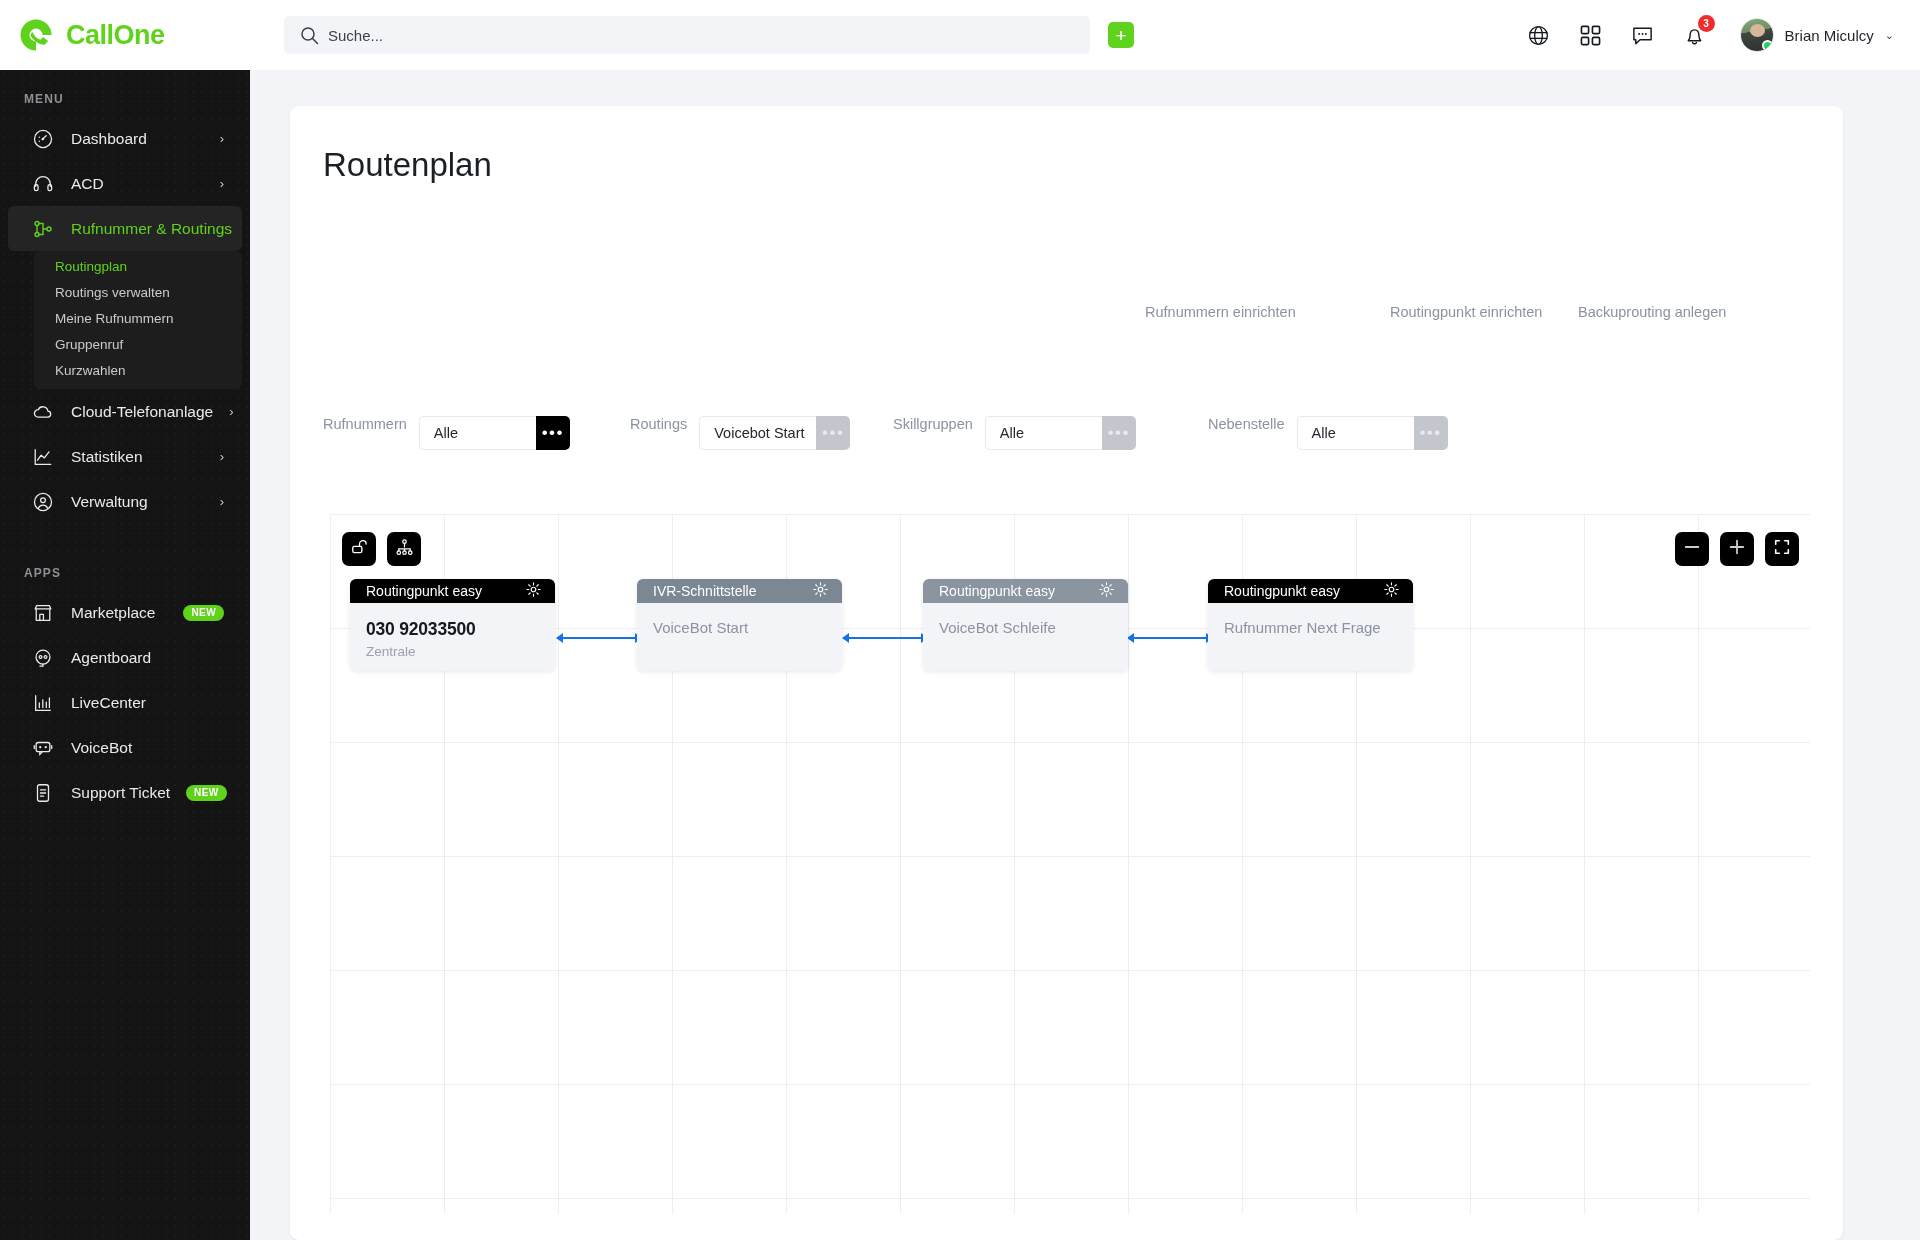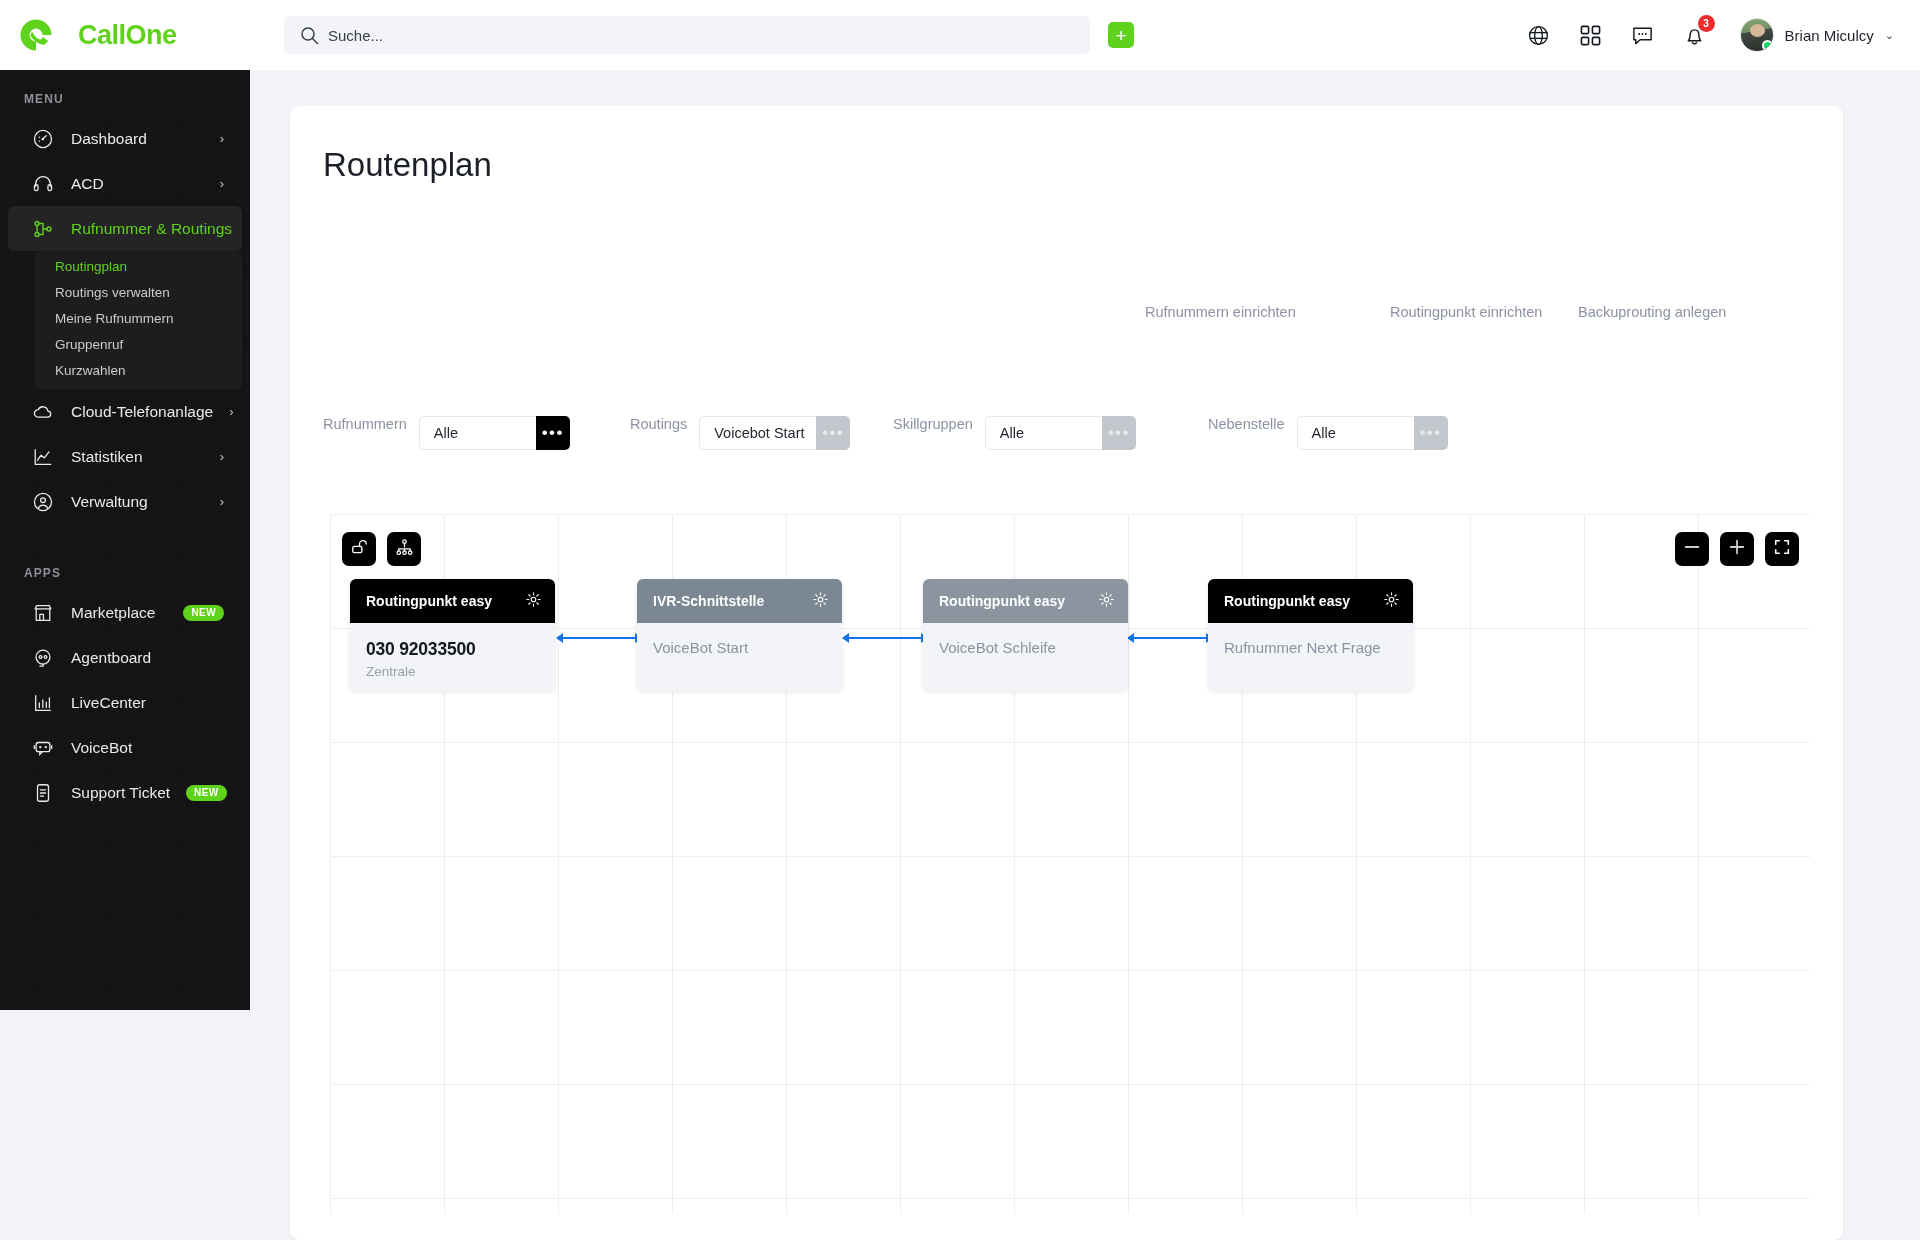--- a/index.html
+++ b/index.html
@@ -7,21 +7,21 @@
     width: 1920px; height: 1240px;
     font-family: "Liberation Sans", sans-serif;
     background: #f3f4f7;
     overflow: hidden;
   }
   
   .topbar {
     position: absolute; top: 0; left: 0; width: 1920px; height: 70px;
     background: #ffffff; display: flex; align-items: center; z-index: 30;
   }
-  .brand { width: 250px; display: flex; align-items: center; gap: 24px; padding-left: 18px; }
+  .brand { width: 250px; display: flex; align-items: center; gap: 12px; padding-left: 18px; }
   .brand-mark { width: 36px; height: 36px; position: relative; }
   .brand-name { font-size: 27px; font-weight: 700; color: #5fd31c; letter-spacing: -0.5px; }
   .search-wrap { margin-left: 34px; position: relative; }
   .search-box {
     width: 806px; height: 38px; background: #f2f4f8; border: none; border-radius: 5px;
     padding: 0 16px 0 44px; font-size: 15px; color: #2b2f36;
     font-family: "Liberation Sans", sans-serif;
   }
   .search-box::placeholder { color: #3b3f47; }
   .search-icon-pos { position: absolute; left: 16px; top: 10px; }
@@ -49,21 +49,21 @@
   }
   .avatar-dot {
     position: absolute; right: 0; bottom: 0; width: 11px; height: 11px; border-radius: 50%;
     background: #18d761; border: 2px solid #fff;
   }
   .user-name { font-size: 15px; color: #1f2329; }
   .caret { font-size: 11px; color: #3b3f47; }
 
   
   .sidebar {
-    position: absolute; top: 70px; left: 0; width: 250px; height: 940px;
+    position: absolute; top: 70px; left: 0; width: 250px; height: 1170px;
     background: #141414; color: #e8e9ea; overflow: hidden;
     background-image: radial-gradient(rgba(255,255,255,0.045) 1px, transparent 1px);
     background-size: 9px 9px;
   }
   .sec-label {
     font-size: 12px; letter-spacing: 1.1px; color: #8d9096; font-weight: 600;
     padding: 22px 0 10px 24px;
   }
   .nav-item {
     display: flex; align-items: center; height: 45px; padding: 0 18px 0 22px;
@@ -126,22 +126,22 @@
   }
   .tool-btn {
     position: absolute; width: 34px; height: 34px; background: #000000; border-radius: 7px;
     display: flex; align-items: center; justify-content: center; cursor: pointer;
   }
   .node {
     position: absolute; width: 205px; border-radius: 6px; overflow: hidden;
     box-shadow: 0 1px 4px rgba(20,24,35,0.10);
   }
   .node-head {
-    height: 44px; display: flex; align-items: center; justify-content: space-between;
-    padding: 0 13px 0 16px; color: #ffffff; font-size: 14px; font-weight: 700;
+    height: 24px; display: flex; align-items: center; justify-content: space-between;
+    padding: 0 13px 0 16px; color: #ffffff; font-size: 14px; font-weight: 400;
   }
   .node-head.black { background: #000000; }
   .node-head.grey { background: #7b8894; justify-content: space-between; }
   .node-head.grey-light { background: #8a959f; }
   .node-body { background: #f2f4f8; height: 68px; padding: 16px 16px 0; }
   .node-title { font-size: 17.5px; font-weight: 700; color: #15181d; letter-spacing: -0.2px; }
   .node-sub { font-size: 13.5px; color: #9aa1ad; margin-top: 4px; }
   .node-plain { font-size: 15px; color: #8b93a1; }
   .conn { position: absolute; height: 2px; background: #1473e6; }
   .conn::before, .conn::after {

